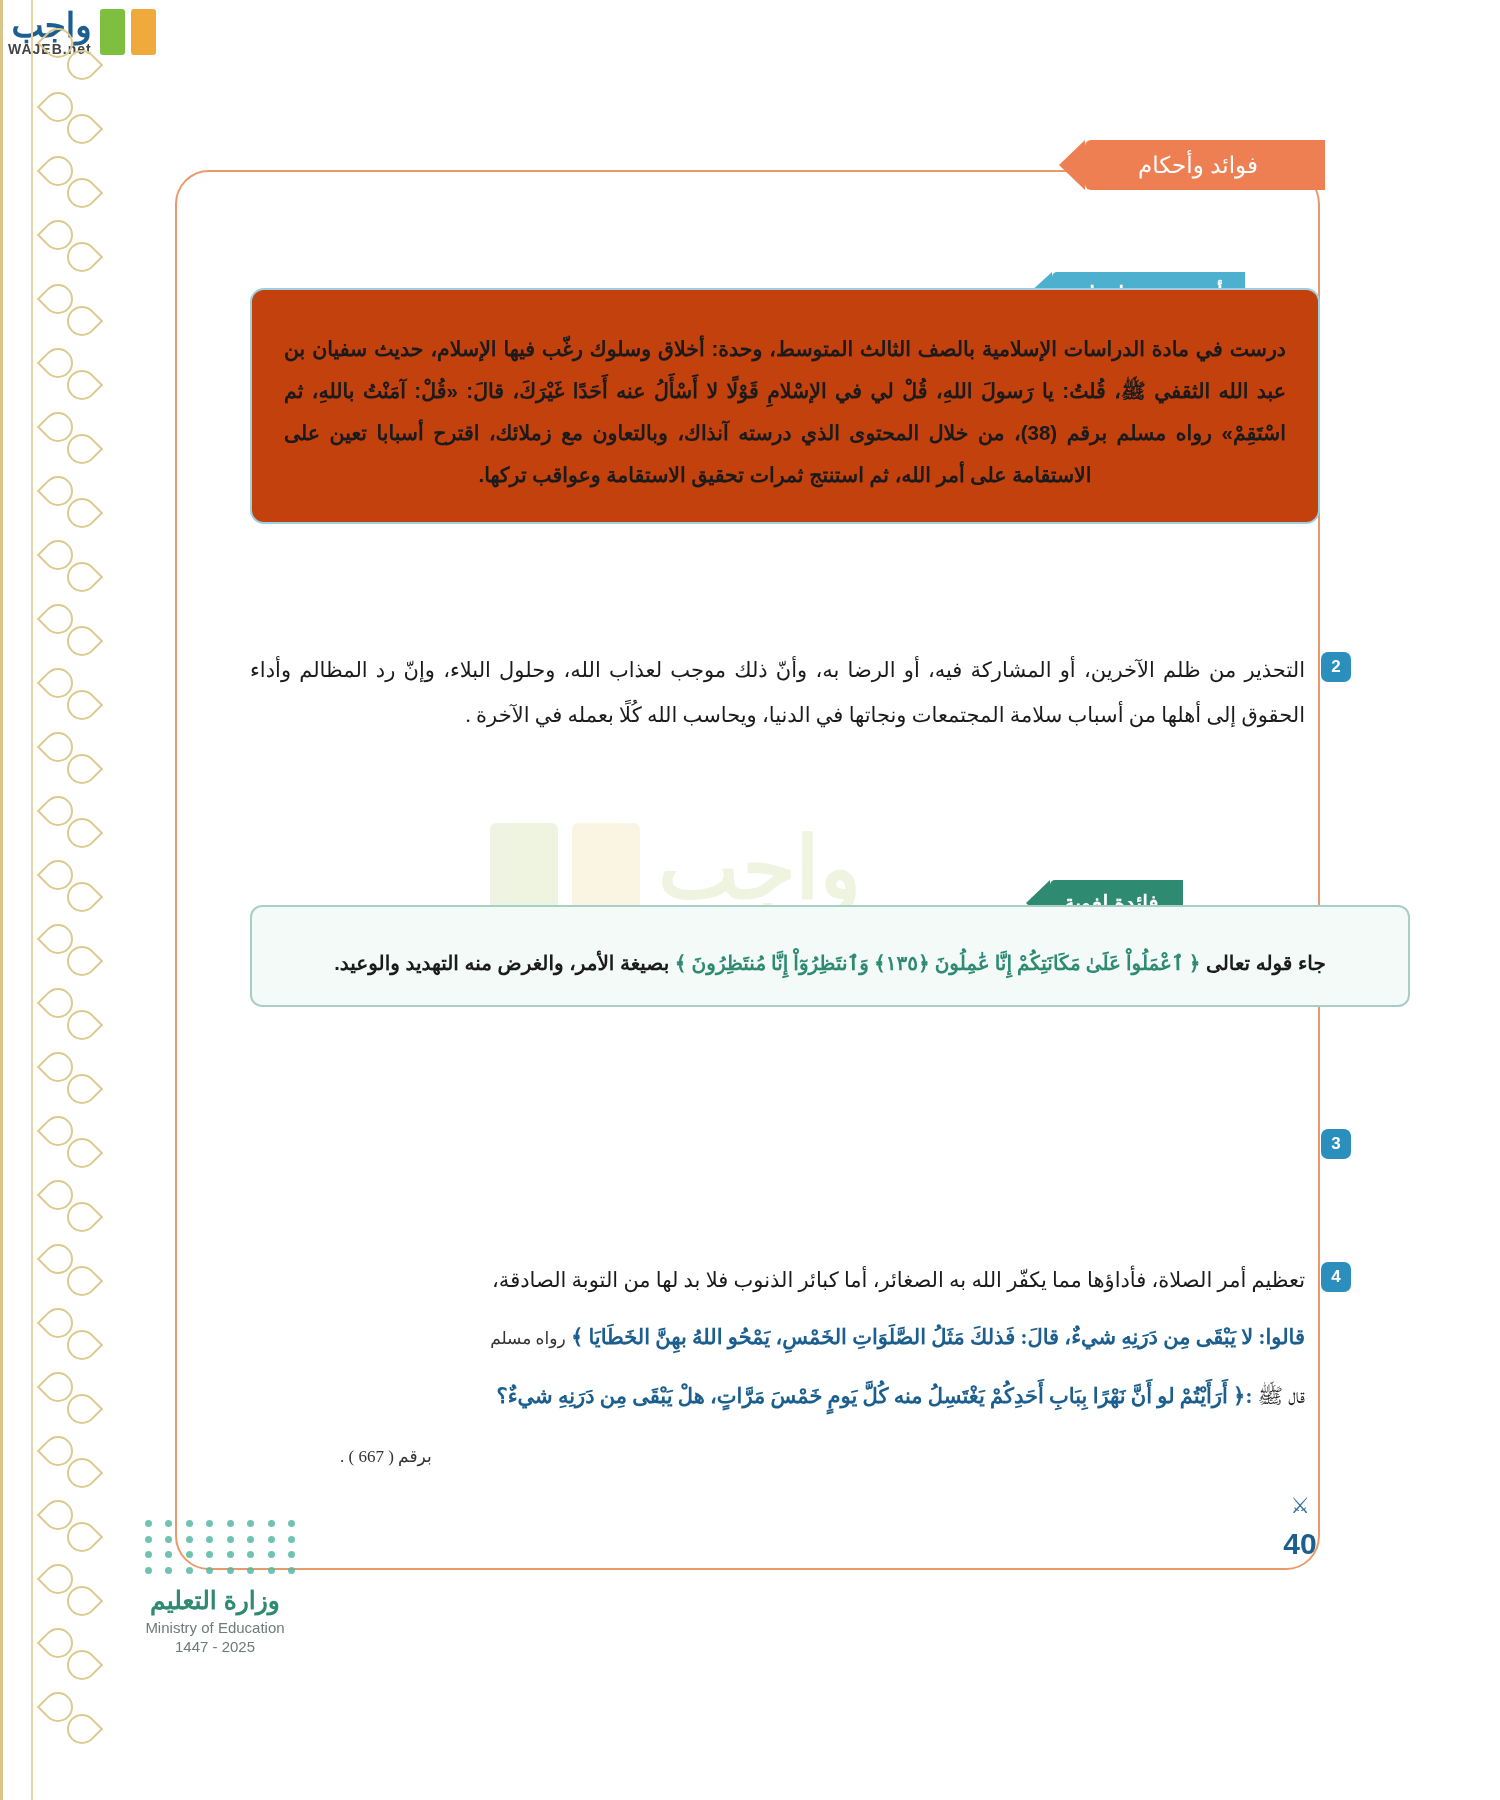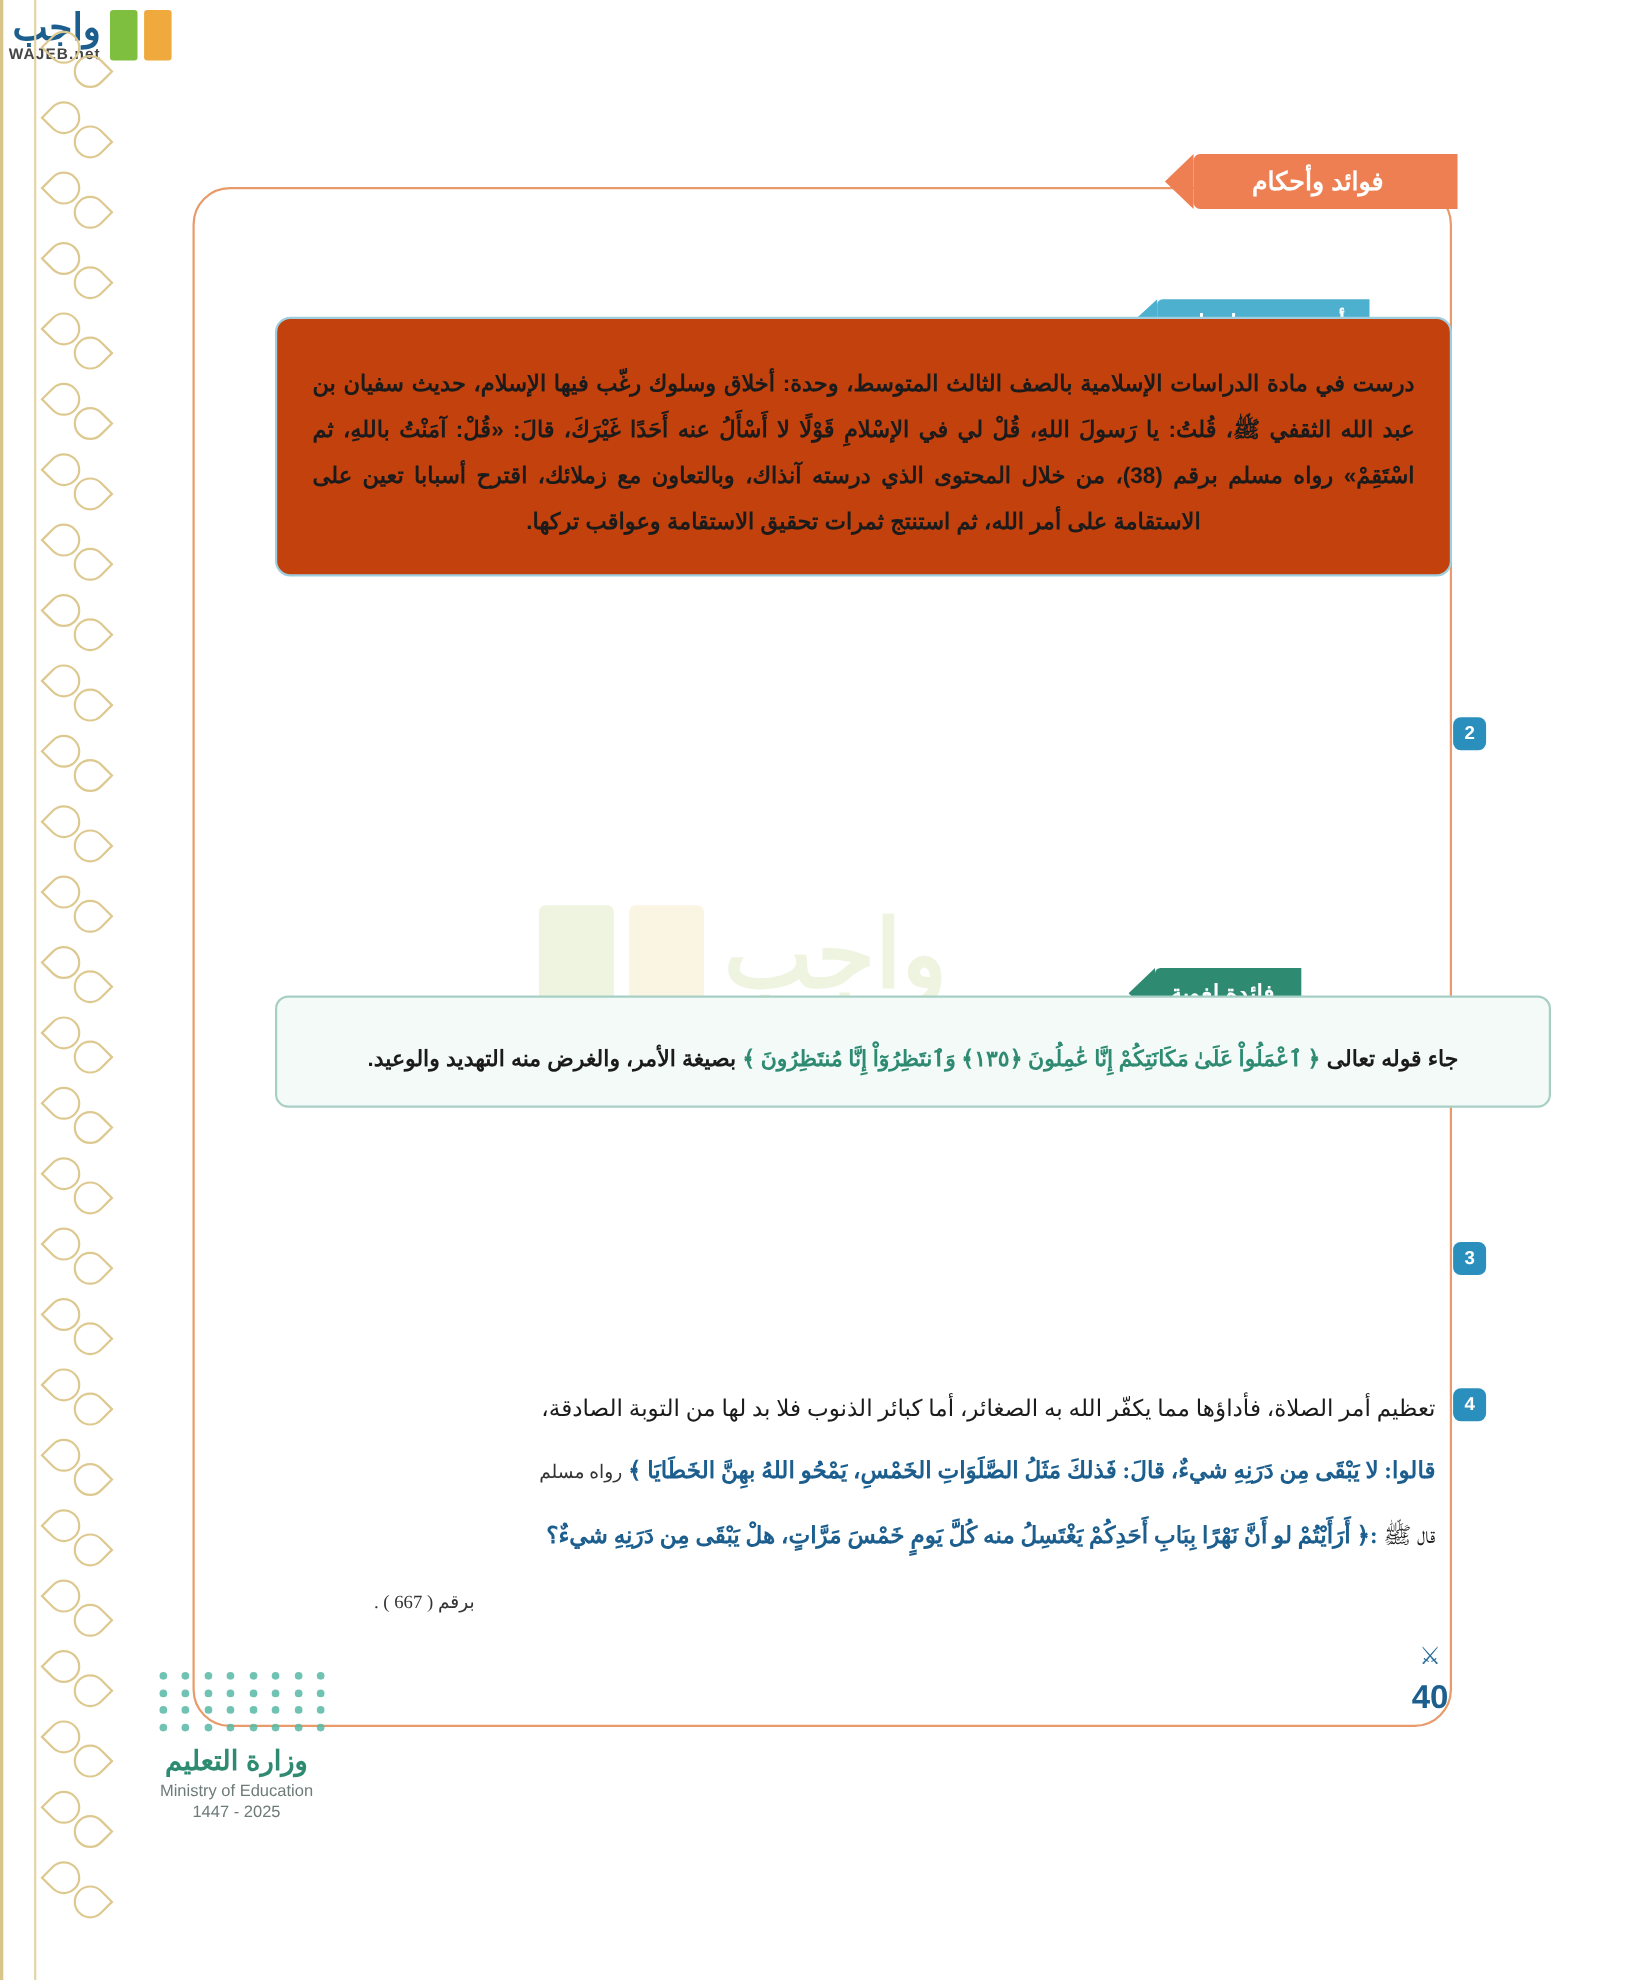--- a/index.html
+++ b/index.html
@@ -124,21 +124,21 @@
   .section-tab {
     position: absolute;
     top: 140px;
     left: 1085px;
     width: 240px;
     height: 50px;
     background: #ee7f52;
     border-radius: 6px 0 0 6px;
     color: #fff;
     font-size: 23px;
-    font-weight: bold;
+    font-weight: normal;
     display: flex;
     align-items: center;
     justify-content: center;
     padding-right: 14px;
     box-sizing: border-box;
   }
   .section-tab:before {
     content: "";
     position: absolute;
     left: -26px;
@@ -447,20 +447,21 @@
 
 <div class="section-tab">فوائد وأحكام</div>
 
 <div class="blue-tab">أستدعي معلوماتي</div>
 <div class="blue-box">
   <p>درست في مادة الدراسات الإسلامية بالصف الثالث المتوسط، وحدة: أخلاق وسلوك رغّب فيها الإسلام، حديث سفيان بن عبد الله الثقفي ﷺ، قُلتُ: يا رَسولَ اللهِ، قُلْ لي في الإسْلامِ قَوْلًا لا أَسْأَلُ عنه أَحَدًا غَيْرَكَ، قالَ: «قُلْ: آمَنْتُ باللهِ، ثم اسْتَقِمْ» رواه مسلم برقم (38)، من خلال المحتوى الذي درسته آنذاك، وبالتعاون مع زملائك، اقترح أسبابا تعين على الاستقامة على أمر الله، ثم استنتج ثمرات تحقيق الاستقامة وعواقب تركها.</p>
 </div>
 
 <div class="num-para" id="para2">
   <span class="num-badge">2</span>
+  <span>التحذير من ظلم الآخرين، أو المشاركة فيه، أو الرضا به، وأنّ ذلك موجب لعذاب الله، وحلول البلاء، وإنّ رد المظالم وأداء الحقوق إلى أهلها من أسباب سلامة المجتمعات ونجاتها في الدنيا، ويحاسب الله كُلًا بعمله في الآخرة .</span>
 </div>
 
 <div class="big-watermark">
   <div class="bw-book">
     <span class="pg l"></span>
       <span class="pg r"></span>
   </div>
   <div class="bw-text">
     <span class="bw-ar">واجب</span>
     <span class="bw-en">WAJEB.net</span>

